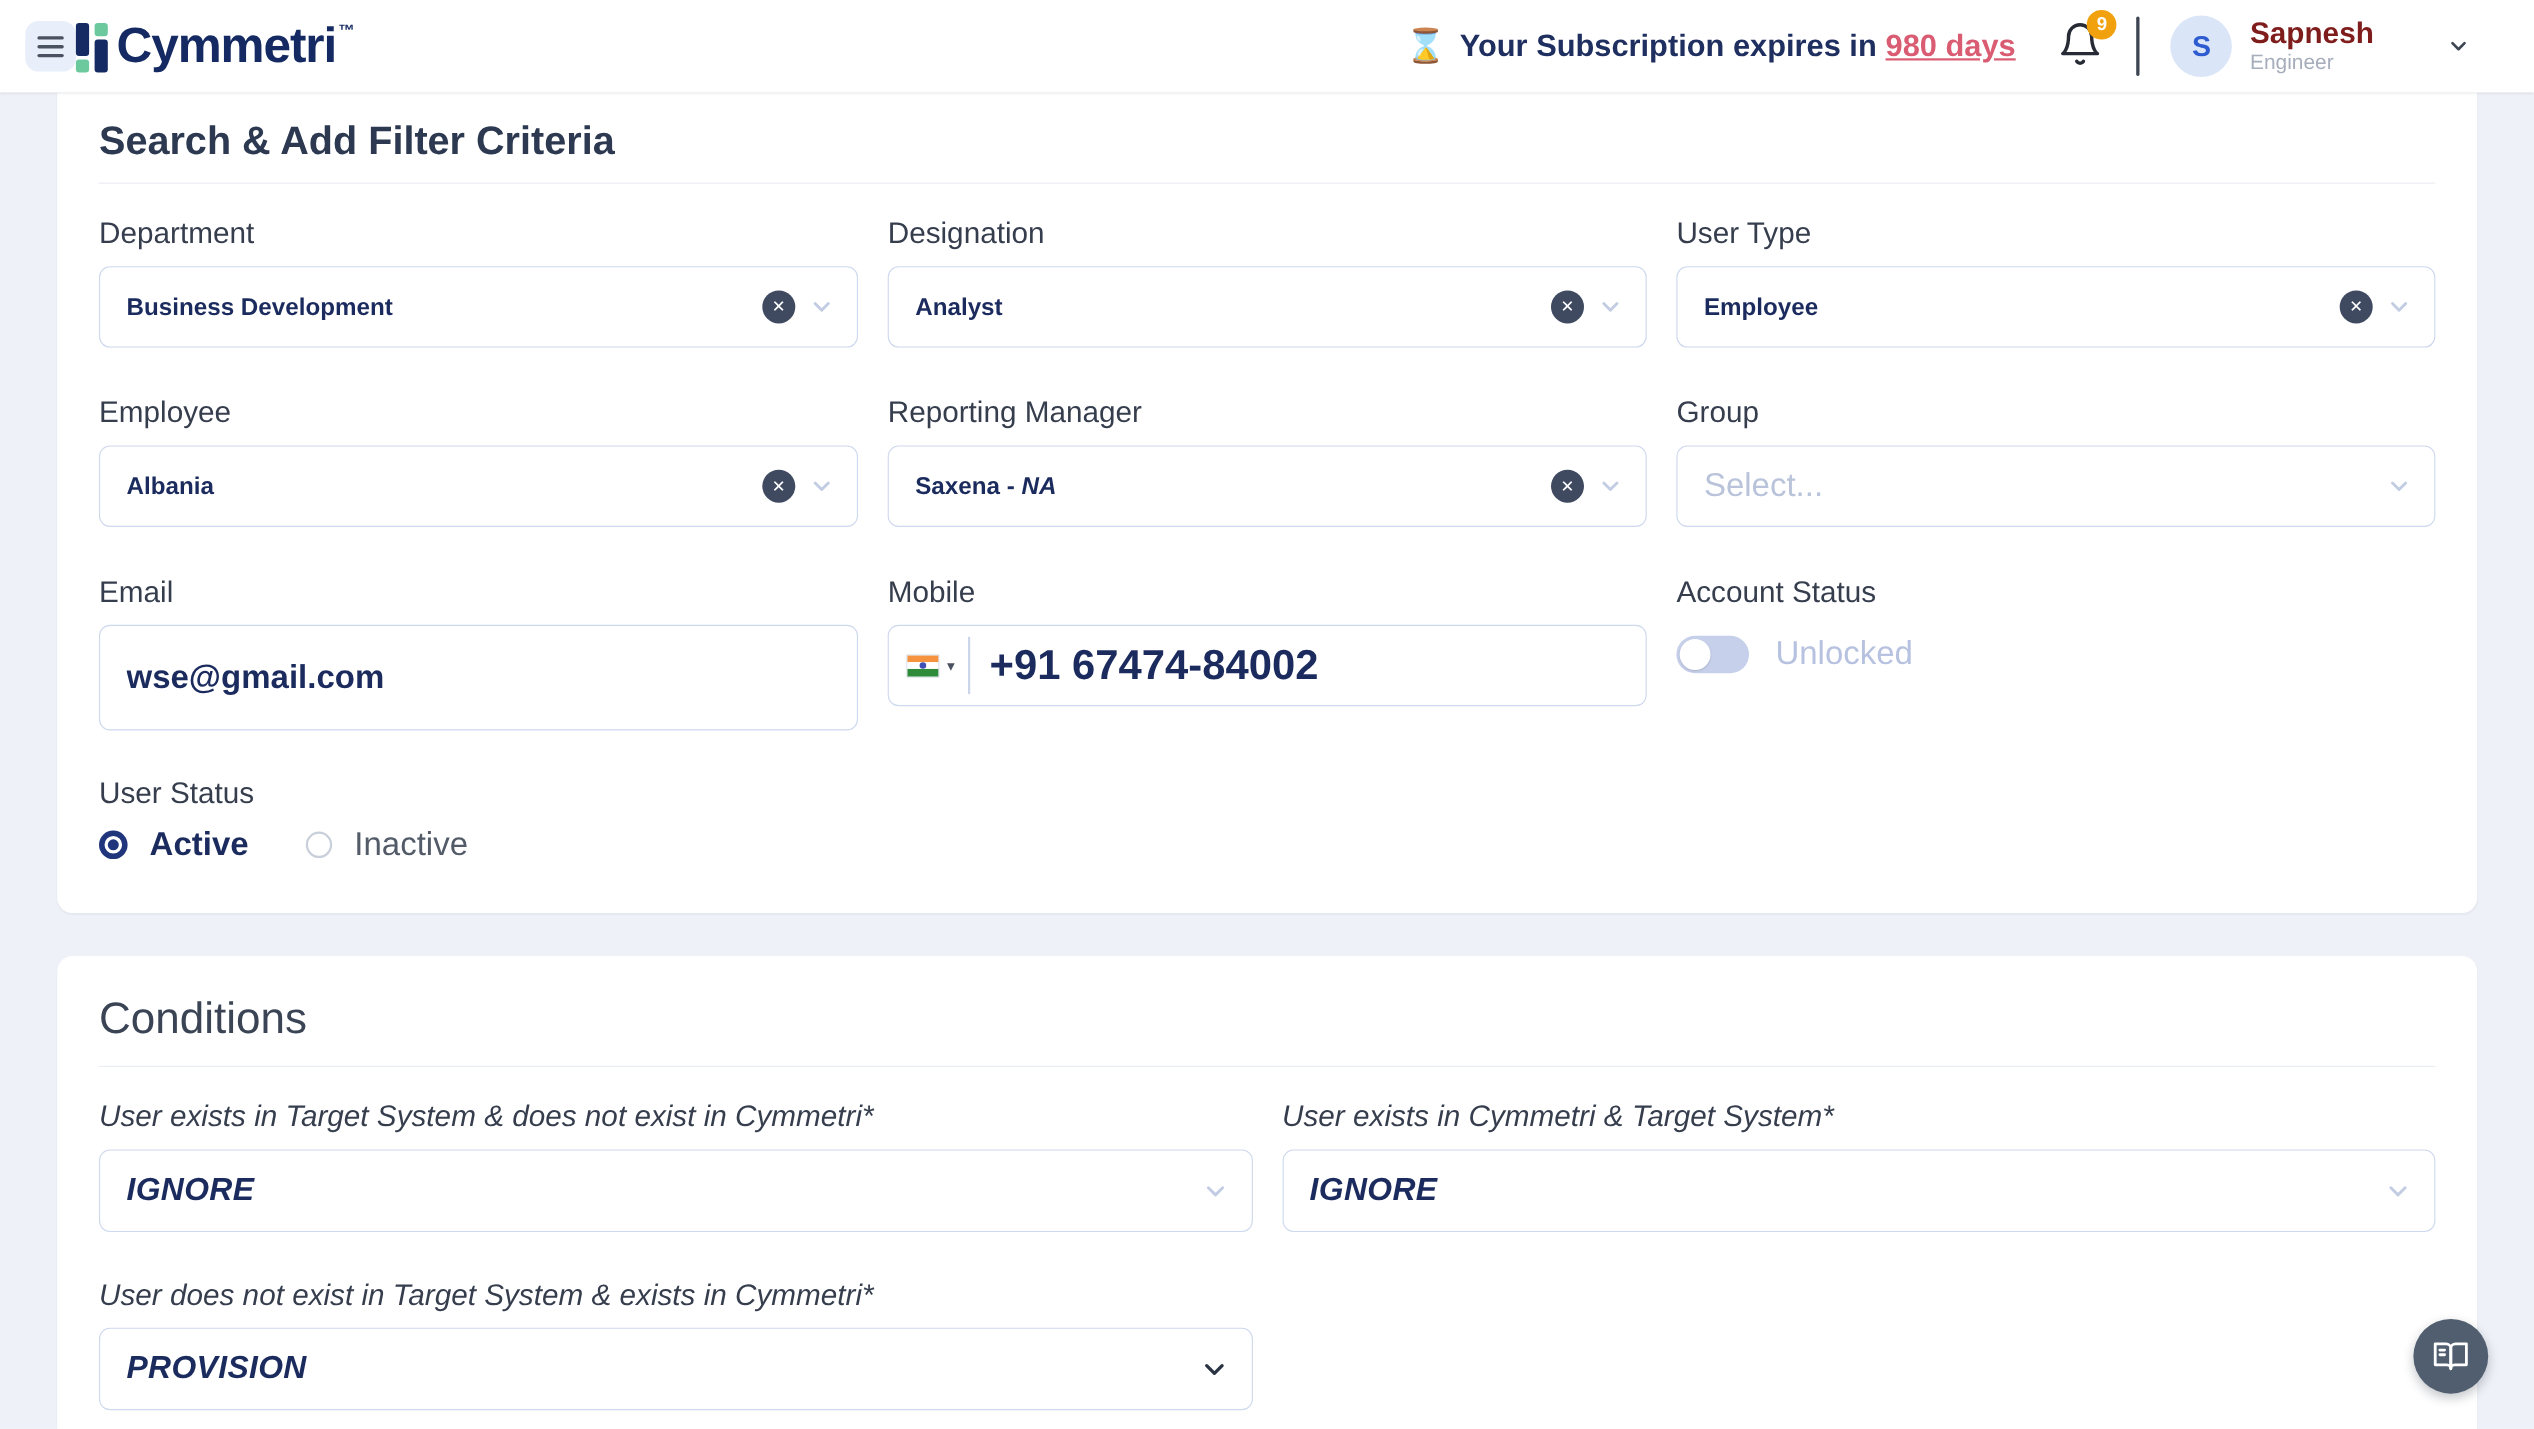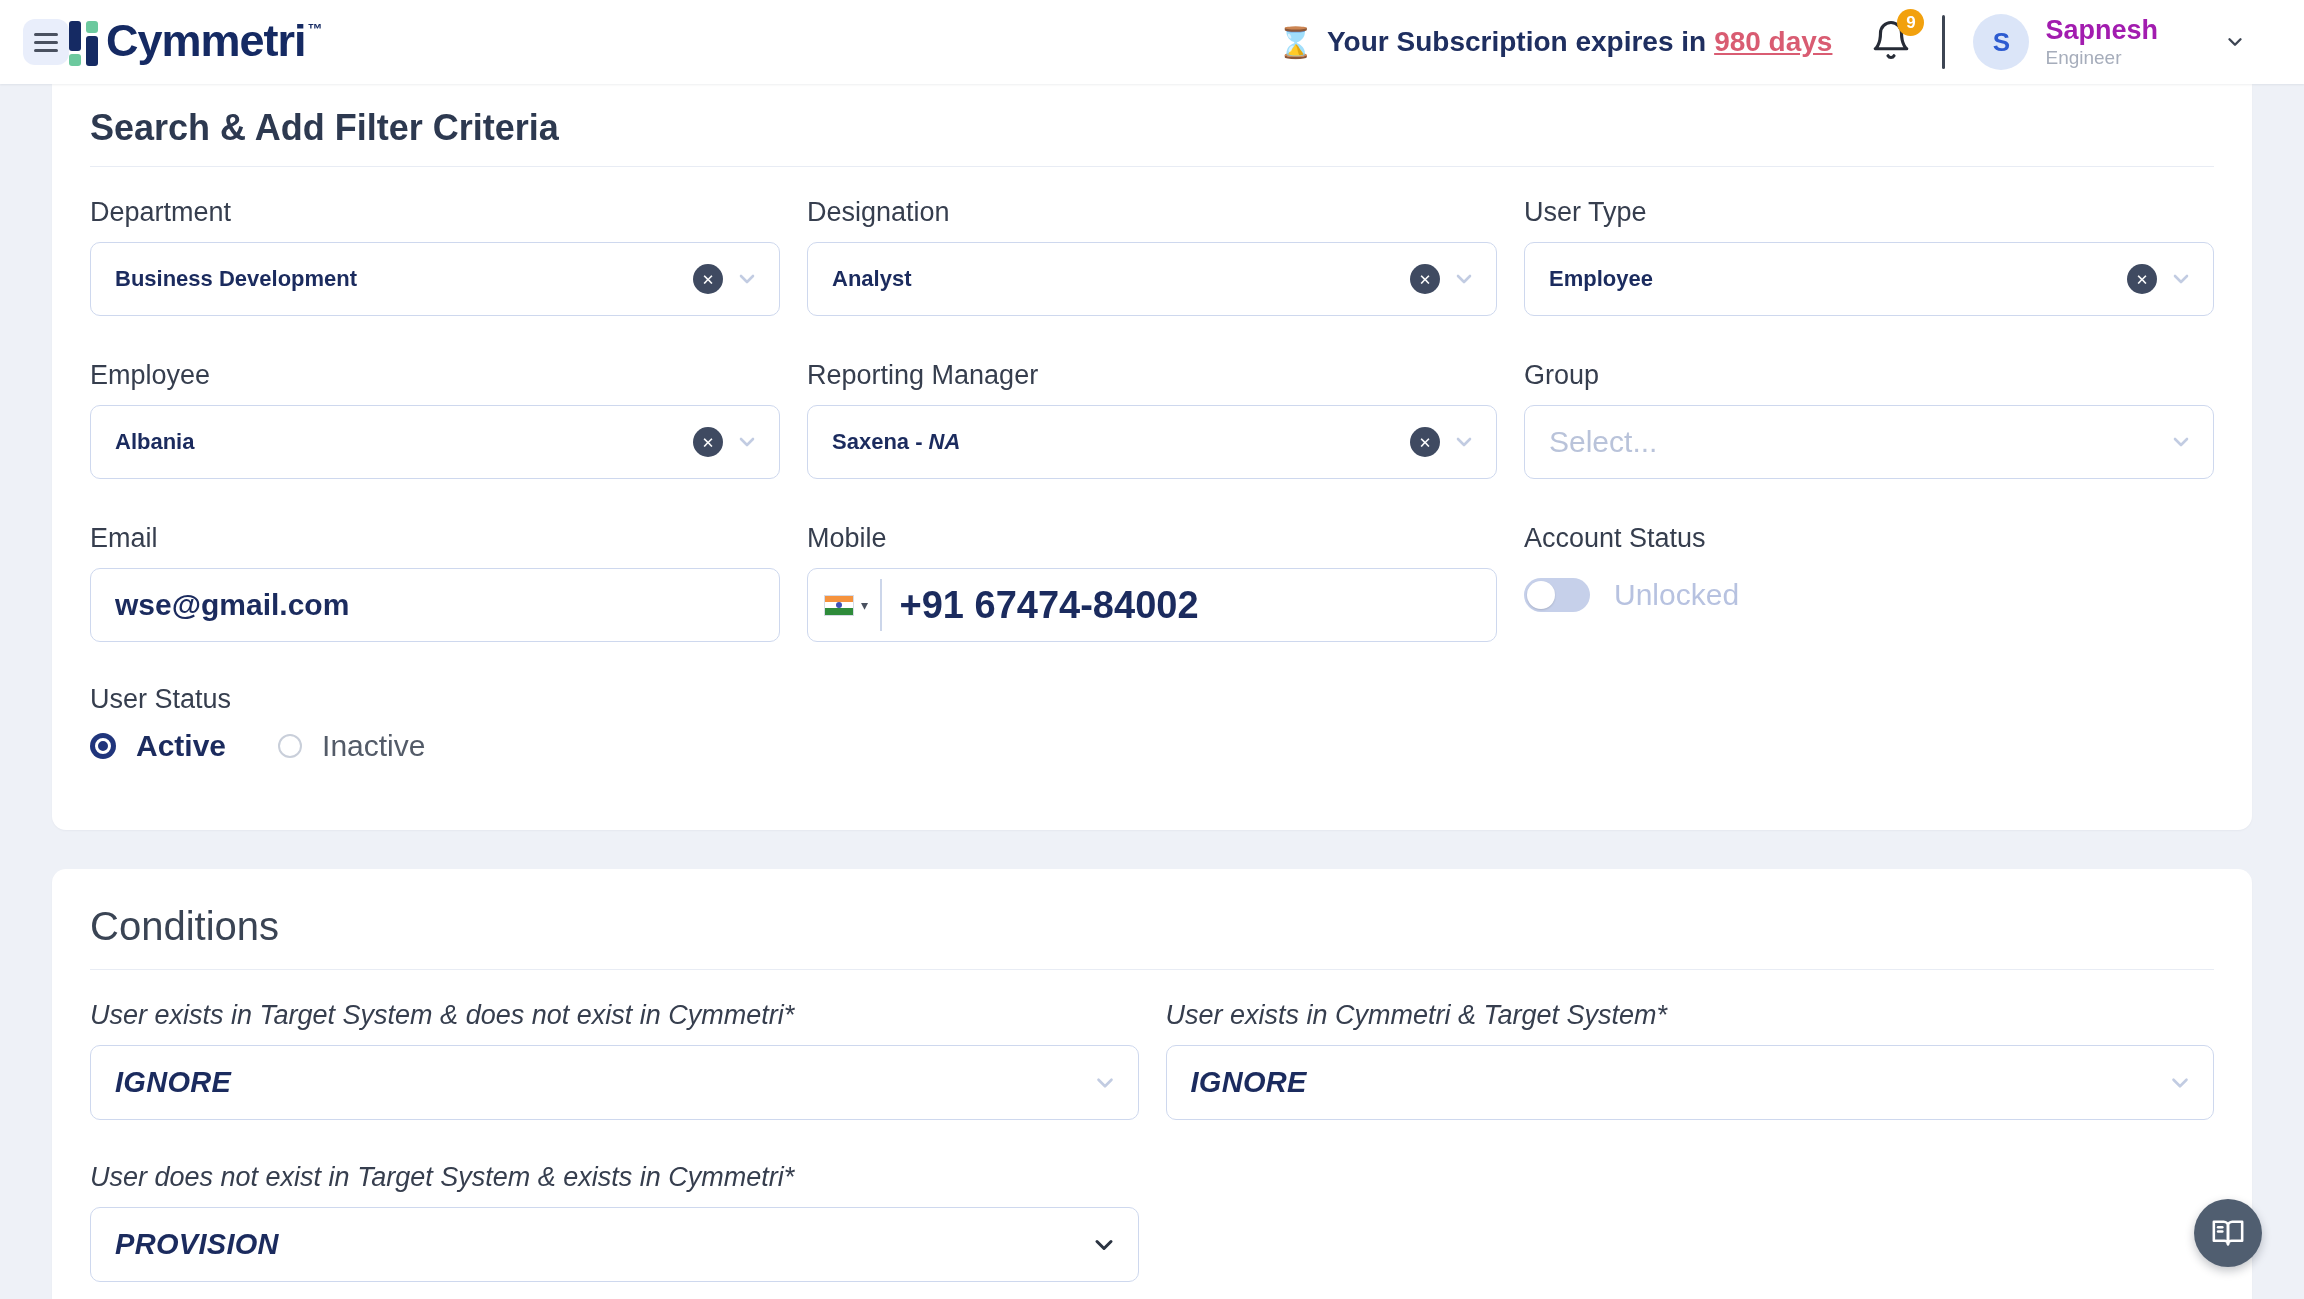--- a/index.html
+++ b/index.html
@@ -48,21 +48,21 @@
     display: flex; align-items: center; justify-content: center;
   }
   .v-divider { width: 3px; height: 54px; background: #3d4553; margin: 0 28px 0 30px; border-radius: 2px; }
   .user-menu { display: flex; align-items: center; cursor: pointer; }
   .avatar {
     width: 56px; height: 56px; border-radius: 50%;
     background: #dbe5f8; color: #2d5bd0; font-weight: 700; font-size: 26px;
     display: flex; align-items: center; justify-content: center;
   }
   .user-texts { margin-left: 16px; }
-  .user-name { font-size: 27px; font-weight: 600; color: #a21caf; line-height: 1.15; }
+  .user-name { font-size: 27px; font-weight: 600; color: #7f1d1d; line-height: 1.15; }
   .user-role { font-size: 19px; color: #a6adbb; }
   .user-chevron { margin-left: 60px; display: flex; }
 
   
   .content { padding: 0 52px; }
   .card {
     background: #ffffff; border-radius: 14px;
     padding: 0 38px; box-shadow: 0 1px 2px rgba(16,24,40,.04);
   }
   .card-1 { height: 746px; border-top-left-radius: 0; border-top-right-radius: 0; }
@@ -82,21 +82,21 @@
   .ctrl .val { font-size: 22px; font-weight: 600; color: #1b2b5e; flex: 1; white-space: nowrap; overflow: hidden; }
   .ctrl .val .italic { font-style: italic; }
   .ctrl .placeholder { font-size: 30px; color: #b9c3da; flex: 1; }
   .clear-btn {
     width: 30px; height: 30px; border-radius: 50%; border: none; background: #3f4a61;
     color: #fff; font-size: 15px; line-height: 1; cursor: pointer;
     display: flex; align-items: center; justify-content: center; margin-right: 12px; flex: none;
   }
   .chev { flex: none; display: flex; }
   input.text-input {
-    width: 100%; height: 74px; border: 1.5px solid #ced8ee; border-radius: 10px;
+    width: 100%; height: 96px; border: 1.5px solid #ced8ee; border-radius: 10px;
     padding: 0 24px; font-size: 30px; font-weight: 600; color: #1b2b5e;
     font-family: "Liberation Sans", sans-serif; outline: none; background: #fff;
   }
   
   .mobile-ctrl { padding-left: 16px; cursor: text; }
   .flag-btn { display: flex; align-items: center; gap: 7px; background: none; border: none; cursor: pointer; }
   .flag { width: 30px; height: 21px; border: 1px solid #d6dbe6; display: flex; flex-direction: column; }
   .flag i { flex: 1; }
   .flag .o { background: #f5933e; }
   .flag .w { background: #ffffff; position: relative; }

